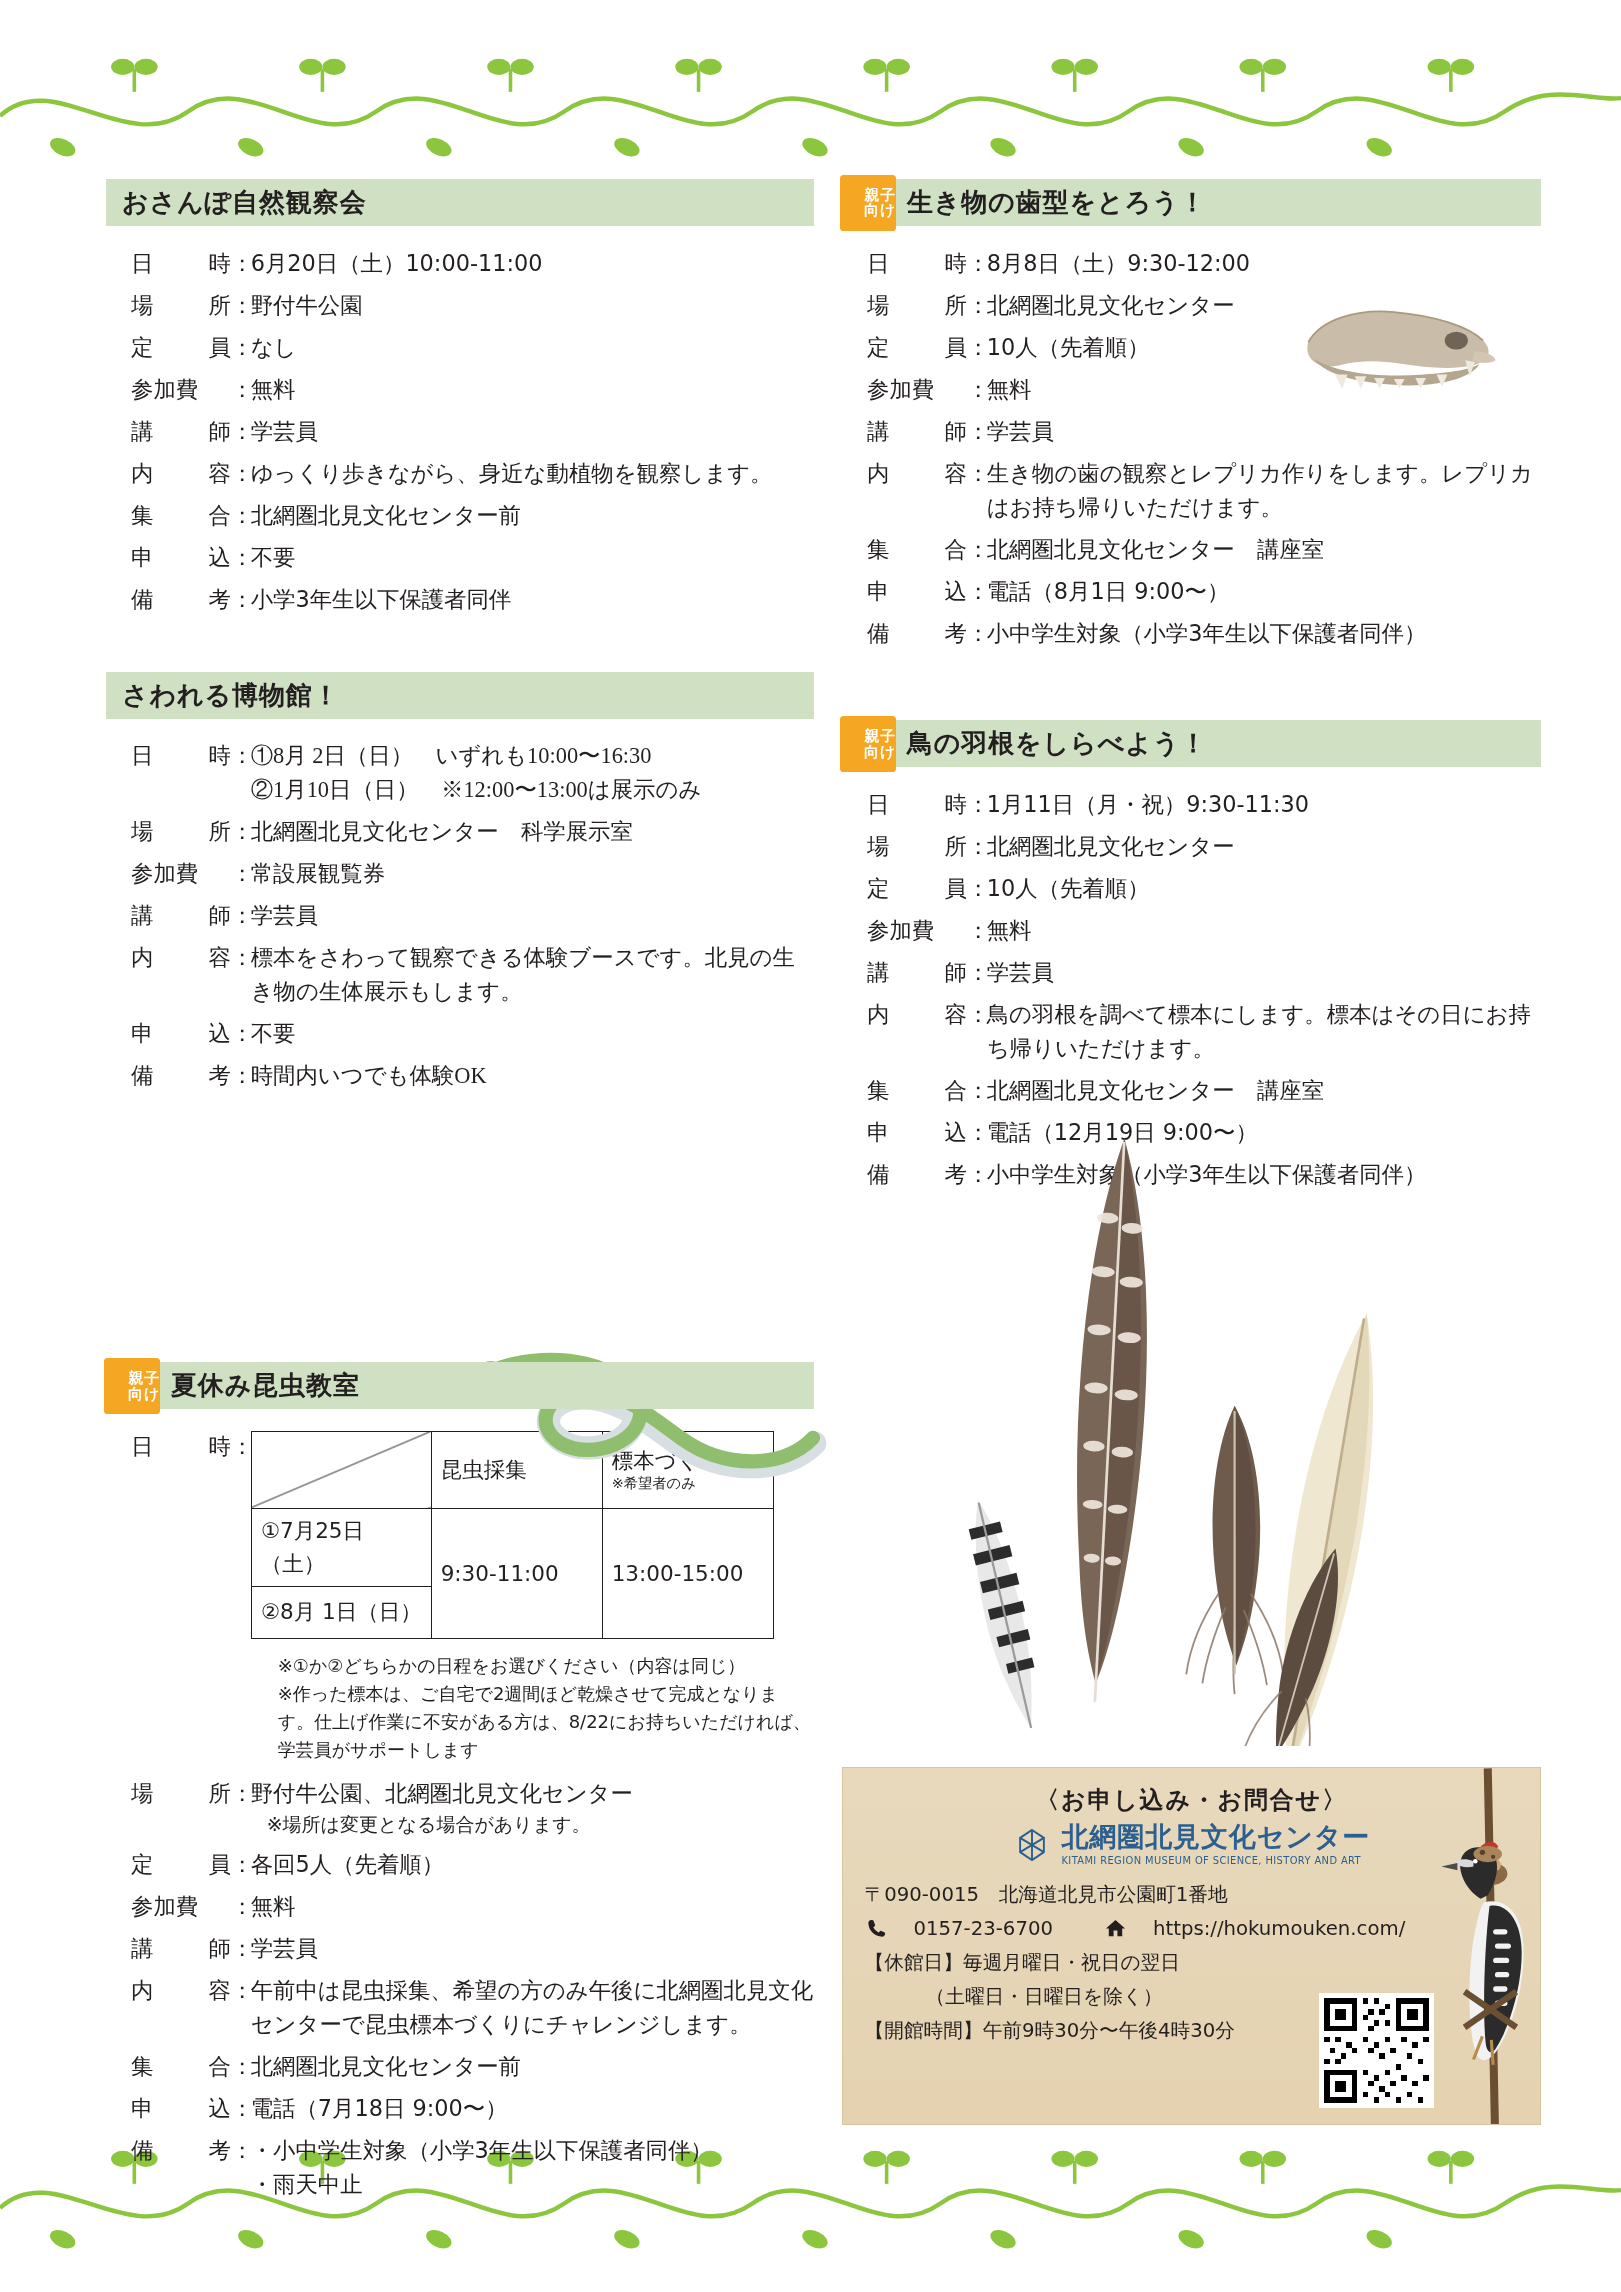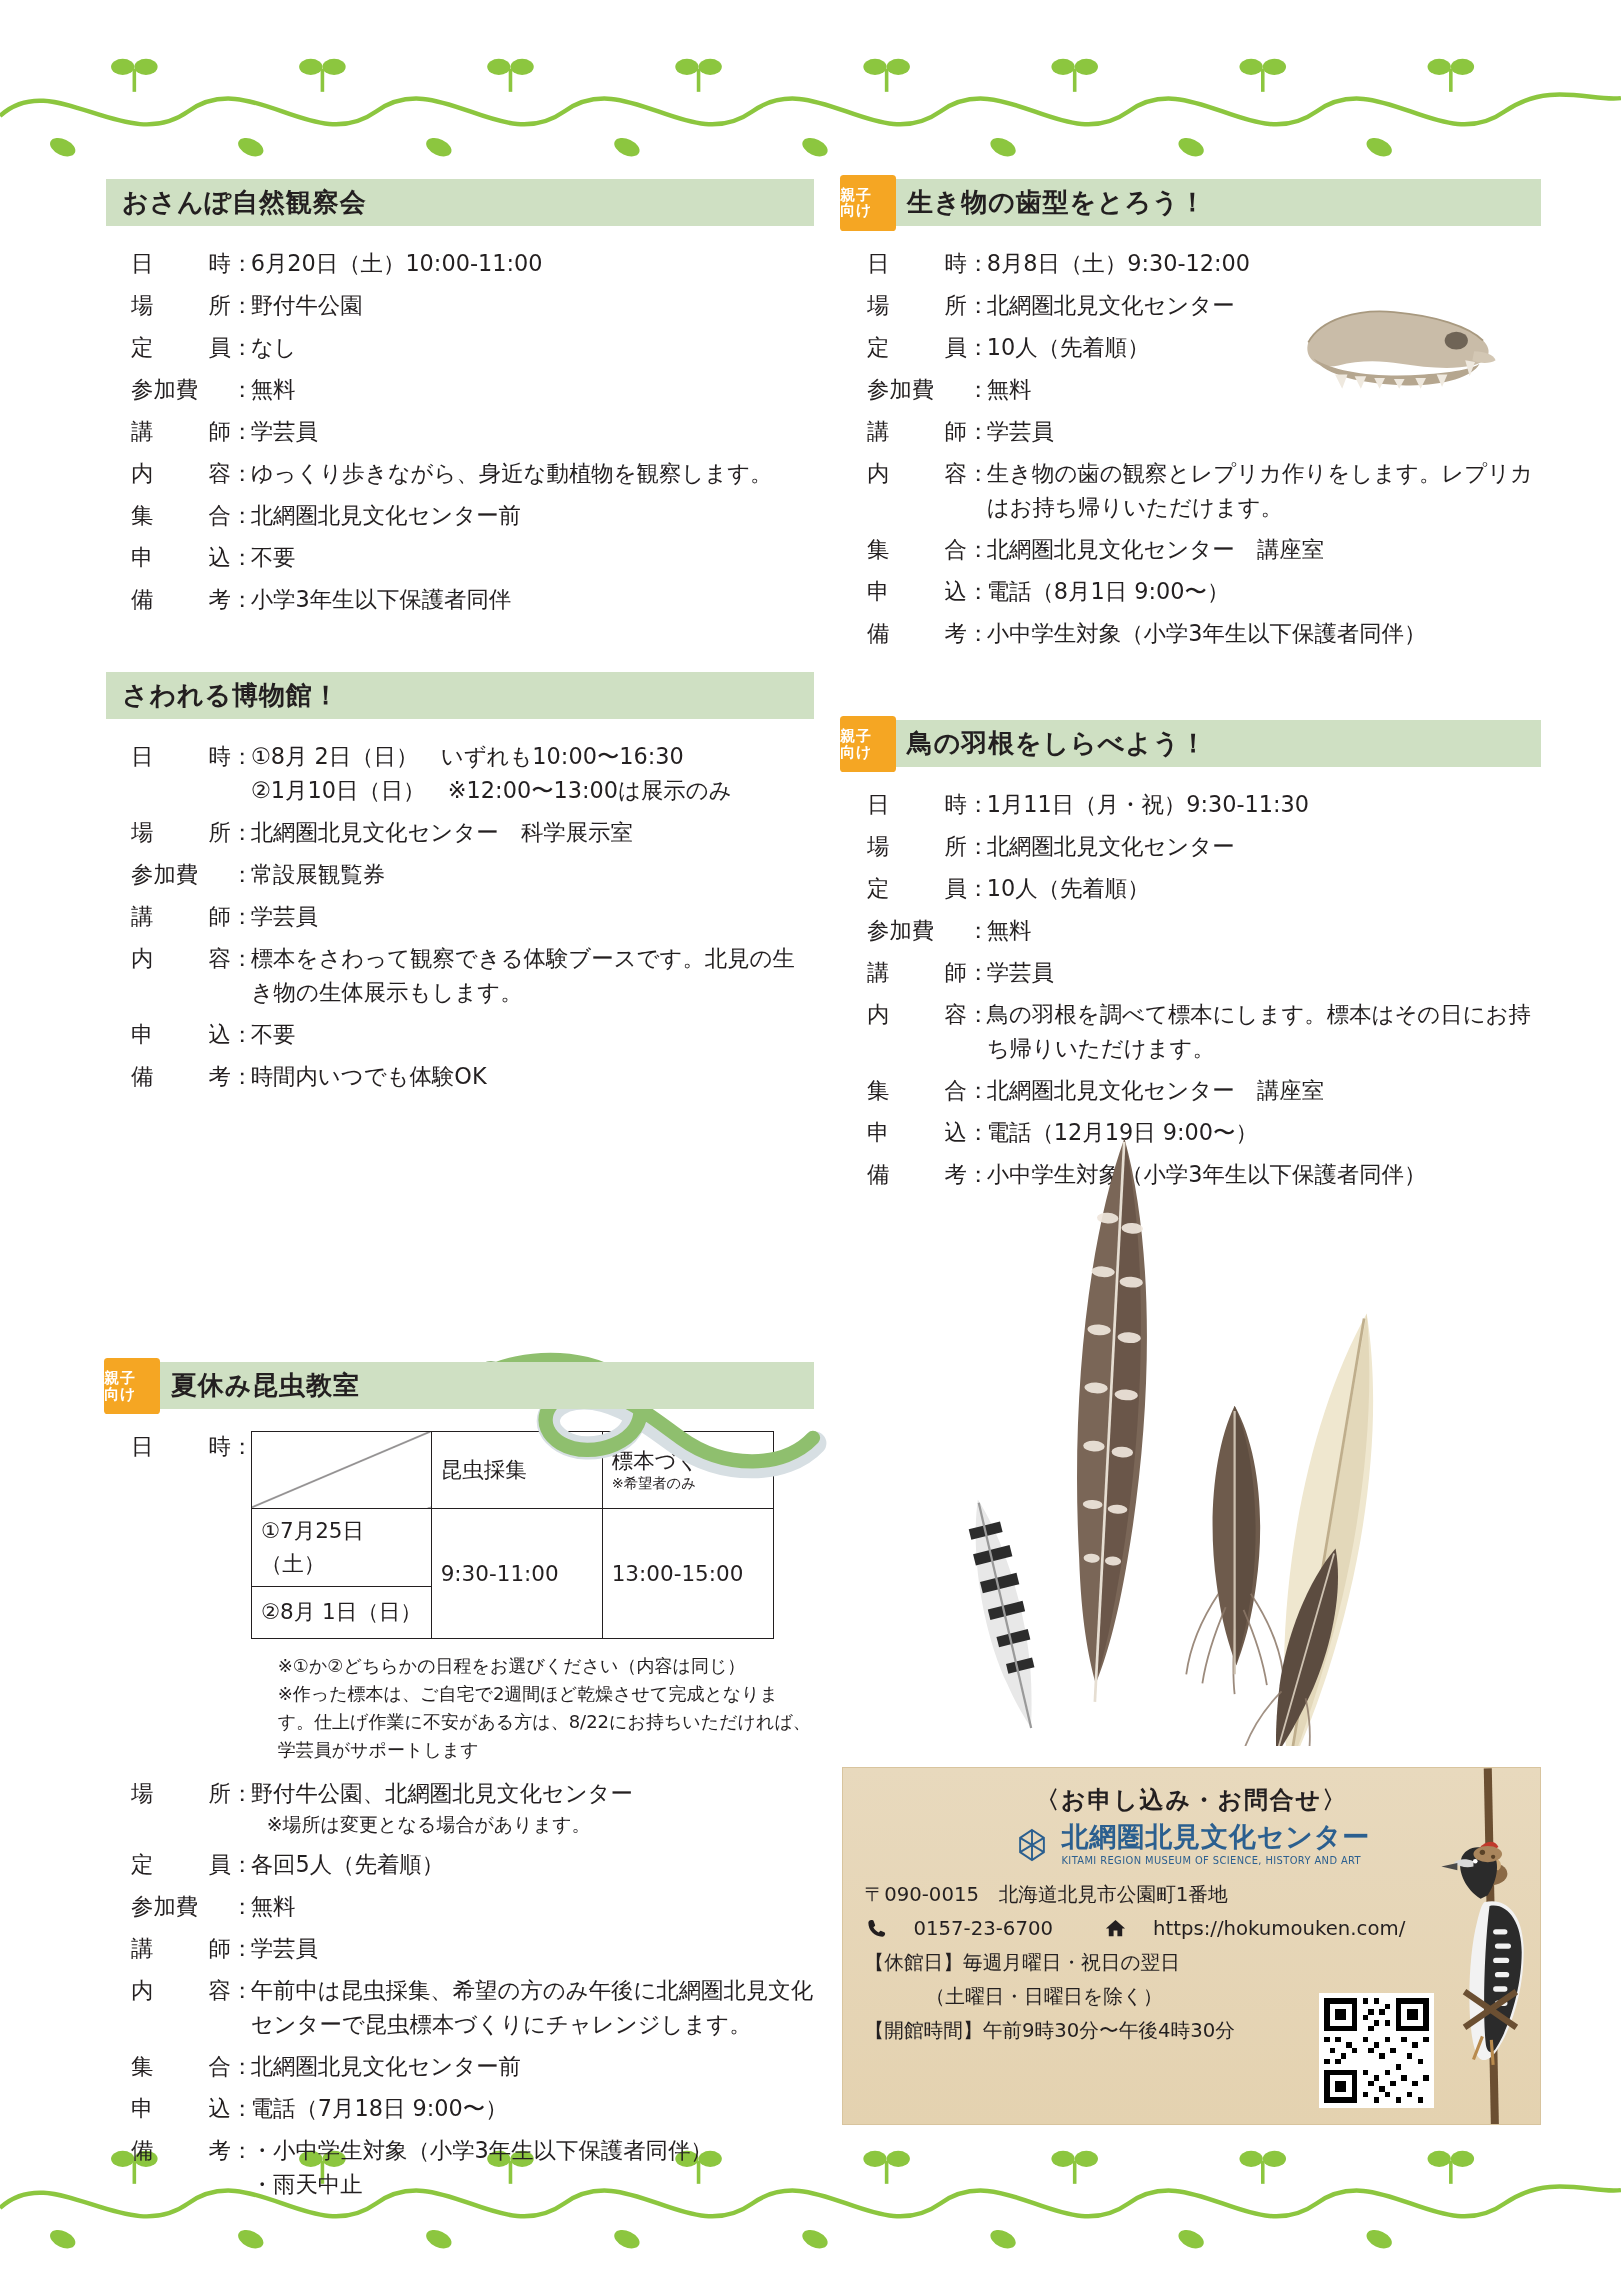--- a/index.html
+++ b/index.html
@@ -34,21 +34,21 @@
     font-weight:bold;
     letter-spacing:0.9px;
     color:#231f20;
     position:relative;
   }
   .head-bar.with-badge{padding-left:0;}
   .badge{
     display:inline-flex;
     flex-direction:column;
     justify-content:center;
-    align-items:flex-start;
+    align-items:flex-end;
     width:56px;height:56px;
     background:#f5a623;
     color:#fff;
     font-size:15px;
     font-weight:bold;
     line-height:1.05;
     border-radius:3.6px;
     margin-right:10.7px;
     margin-left:-1.8px;
     flex:0 0 auto;
@@ -307,21 +307,21 @@
             <span class="lbl">
               <span>備</span>
               <span>考</span>
             </span>
             <span class="colon">：</span>
             <span class="val">小学3年生以下保護者同伴</span>
           </div>
       </div>
     </section>
 
-    <section style="margin-top:56px;">
+    <section style="margin-top:56px;font-family:Liberation Serif, serif;">
       <div class="head-bar">
         <span class="head-title">さわれる博物館！</span>
       </div>
       <div class="rows">
         <div class="row">
             <span class="lbl">
               <span>日</span>
               <span>時</span>
             </span>
             <span class="colon">：</span>

